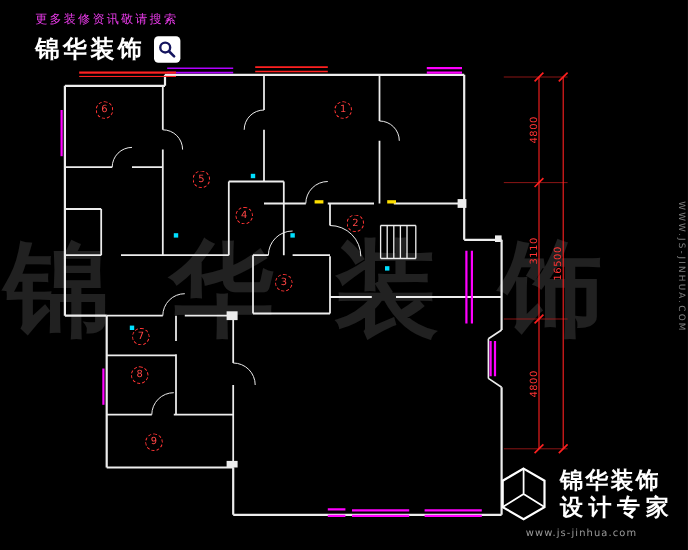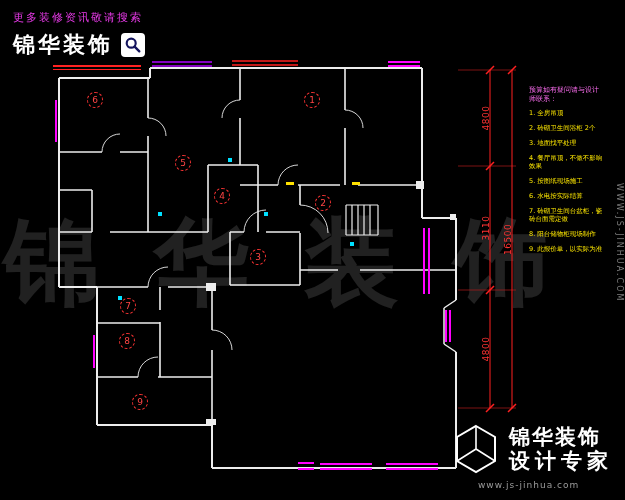--- a/index.html
+++ b/index.html
@@ -15,21 +15,21 @@
 
   
   .marker{ position:absolute; z-index:3; width:16px; height:16px; border:1px dashed #ff3434;
     border-radius:50%; color:#ff4545; font-size:9px; line-height:15px; text-align:center; }
 
   
   .dim-label{ position:absolute; z-index:3; width:30px; text-align:center; color:#ff3333;
     font-size:9px; letter-spacing:0.5px; transform:rotate(-90deg); }
 
   
-  .header{ position:absolute; top:10px; left:13px; z-index:4; }
+  .header{ position:absolute; top:10px; left:32px; z-index:4; }
   .tagline{ color:#e93ae9; font-size:11px; letter-spacing:2px; margin-bottom:5px; }
   .brandrow{ display:flex; align-items:center; gap:8px; }
   .brand{ color:#ffffff; font-size:22px; font-weight:bold; letter-spacing:3px; }
   .searchbox{ width:24px; height:24px; background:#ffffff; border-radius:4px;
     display:flex; align-items:center; justify-content:center; cursor:pointer; }
   .red-underline{ margin-top:5px; margin-left:40px; width:88px; height:5px;
     border-top:2px solid #ff2222; border-bottom:1.5px solid #ff2222; }
 
   
   .notes{ position:absolute; left:529px; top:86px; width:74px; z-index:4; }
@@ -157,32 +157,20 @@
       <span class="searchbox">
         <svg width="18" height="18" viewBox="0 0 20 20">
           <circle cx="8" cy="8" r="5" fill="none" stroke="#15155e" stroke-width="2.4"></circle>
           <line x1="11.8" y1="11.8" x2="17" y2="17" stroke="#15155e" stroke-width="2.6" stroke-linecap="round"></line>
         </svg>
       </span>
     </div>
     <div class="red-underline"></div>
   </div>
 
-  <div class="notes">
-    <div class="notes-title">预算如有疑问请与设计师联系：</div>
-    <div class="note-item">1. 全房吊顶</div>
-    <div class="note-item">2. 砖砌卫生间浴柜 2个</div>
-    <div class="note-item">3. 地面找平处理</div>
-    <div class="note-item">4. 餐厅吊顶，不做不影响效果</div>
-    <div class="note-item">5. 按图纸现场施工</div>
-    <div class="note-item">6. 水电按实际结算</div>
-    <div class="note-item">7. 砖砌卫生间台盆柜，瓷砖台面需定做</div>
-    <div class="note-item">8. 阳台储物柜现场制作</div>
-    <div class="note-item">9. 此报价单，以实际为准</div>
-  </div>
 
   <div class="footer">
     <svg width="46" height="50" viewBox="0 0 46 50">
       <polygon points="23,2 42,13 42,37 23,48 4,37 4,13" fill="none" stroke="#ffffff" stroke-width="2"></polygon>
       <path d="M23,25 L23,2 M23,25 L4,37 M23,25 L42,37" fill="none" stroke="#ffffff" stroke-width="1.6"></path>
     </svg>
     <div class="footer-text">
       <div class="fbrand">锦华装饰</div>
       <div class="fsub">设计专家</div>
     </div>

